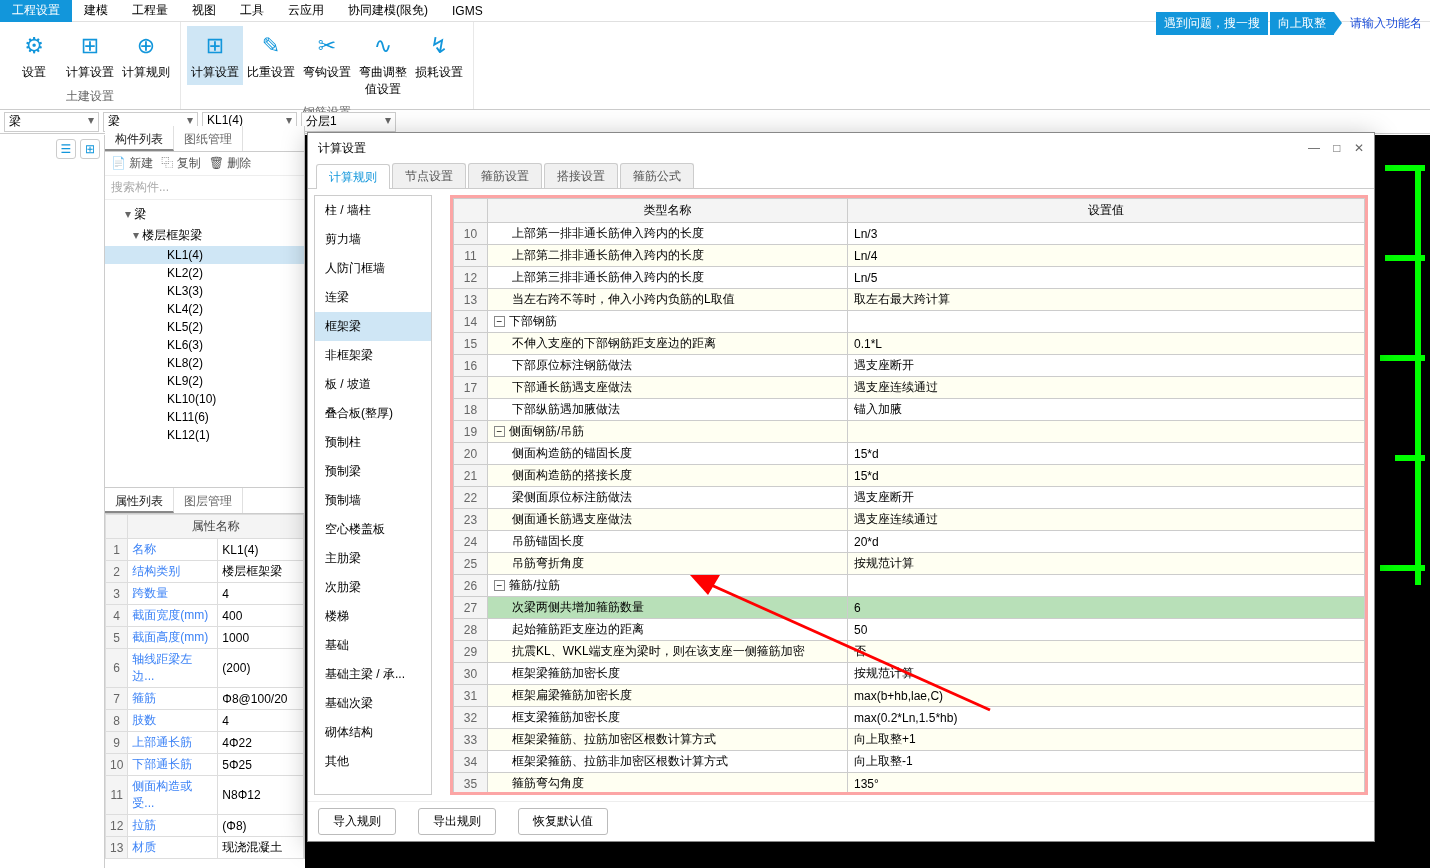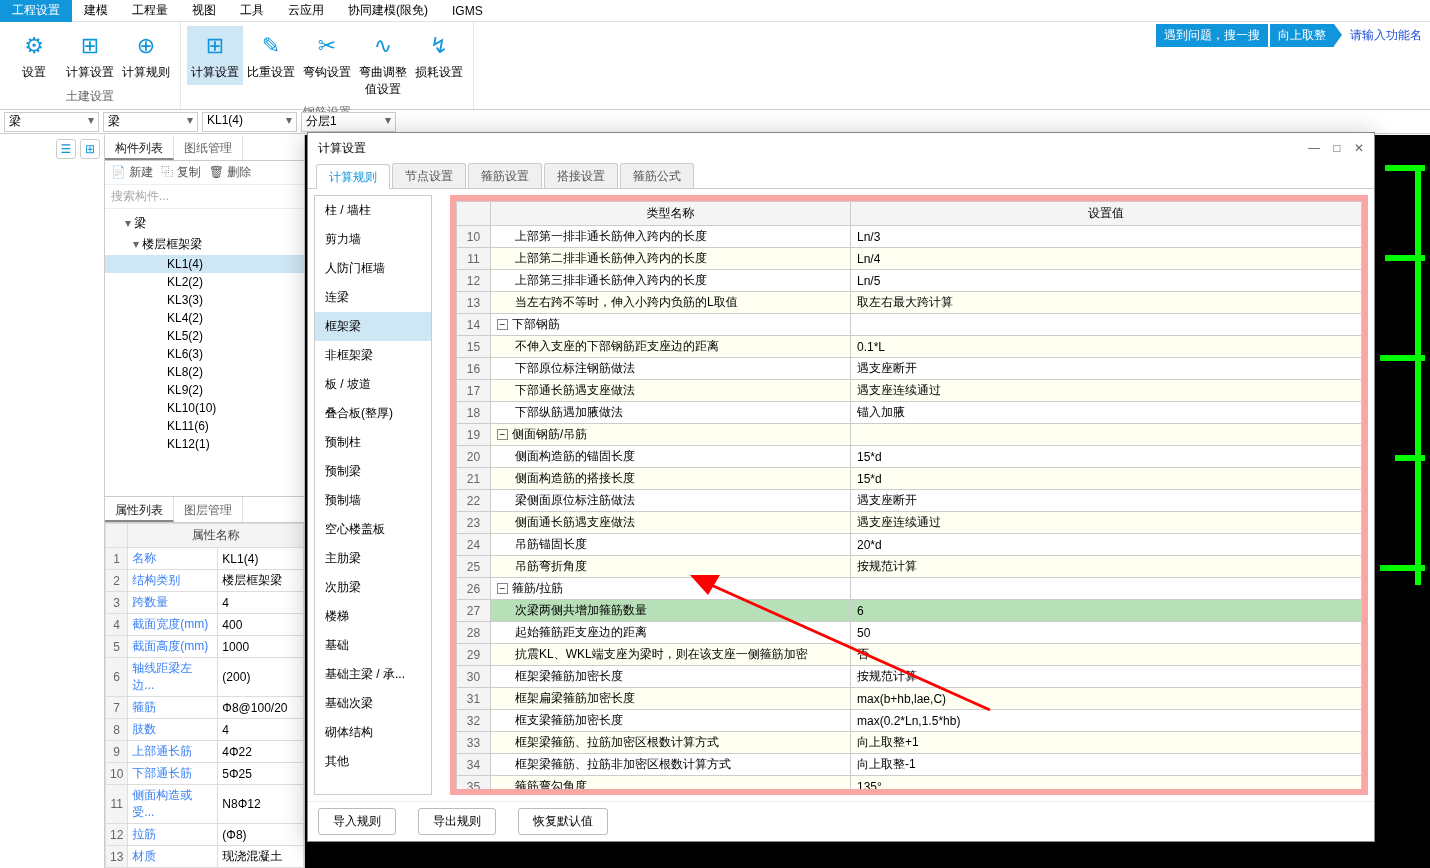--- a/index.html
+++ b/index.html
@@ -1,39 +1,39 @@
 <!DOCTYPE html>
 <html><head>
 <meta charset="utf-8">
 <style>
 *{box-sizing:border-box;margin:0;padding:0;font-family:"Microsoft YaHei",Arial,sans-serif;font-size:12px}
 body{background:#fff;overflow:hidden;width:1430px;height:868px;position:relative}
 .menubar{height:22px;background:#fff;display:flex;align-items:center;border-bottom:1px solid #e0e0e0}
 .menubar .mi{padding:3px 12px;cursor:pointer}
 .menubar .mi.active{background:#1296db;color:#fff}
-.topright{position:absolute;right:0;top:16px;display:flex;align-items:center;height:38px}
+.topright{position:absolute;right:0;top:4px;display:flex;align-items:center;height:38px}
 .topright .hint{background:#1296db;color:#fff;padding:3px 8px}
 .topright .btn{background:#1296db;color:#fff;padding:3px 8px;margin-left:2px}
 .topright .arrow{width:0;height:0;border-top:11px solid transparent;border-bottom:11px solid transparent;border-left:8px solid #1296db}
 .topright .search{color:#1d4ed8;padding:3px 8px}
 .ribbon{height:88px;background:#fff;display:flex;border-bottom:1px solid #ccc}
 .ribbon .grp{display:flex;flex-direction:column;align-items:center;border-right:1px solid #e8e8e8;padding:0 6px}
 .ribbon .icons{display:flex;flex:1;align-items:flex-start;padding-top:4px}
 .ribbon .ibtn{display:flex;flex-direction:column;align-items:center;width:56px;padding:4px 2px;cursor:pointer}
 .ribbon .ibtn.sel{background:#cfe6f5}
 .ribbon .ic{width:32px;height:32px;display:flex;align-items:center;justify-content:center;color:#1296db;font-size:22px}
 .ribbon .lbl{margin-top:2px;text-align:center}
 .ribbon .glabel{padding:2px 0 4px;color:#666}
 .selbar{height:24px;display:flex;align-items:center;border-bottom:1px solid #ccc;background:#fff}
 .selbar select,.selbar .sel{height:20px;border:1px solid #ccc;margin-left:4px;padding:0 18px 0 4px;background:#fff;min-width:90px;position:relative}
 .selbar .sel::after{content:"▾";position:absolute;right:4px;color:#666}
 .leftcol{position:absolute;left:0;top:135px;width:105px;height:733px;border-right:1px solid #ccc;background:#fff}
 .leftcol .tiny{display:flex;gap:4px;padding:4px;justify-content:flex-end}
 .leftcol .tiny span{width:20px;height:20px;border:1px solid #ccc;border-radius:3px;display:flex;align-items:center;justify-content:center;color:#1296db}
-.midcol{position:absolute;left:105px;top:135px;width:200px;height:733px;border-right:1px solid #ccc;background:#fff;display:flex;flex-direction:column}
+.midcol{position:absolute;left:105px;top:126px;width:200px;height:733px;border-right:1px solid #ccc;background:#fff;display:flex;flex-direction:column}
 .tabs{display:flex;border-bottom:1px solid #ccc;height:26px}
 .tabs .t{padding:5px 10px;cursor:pointer;color:#666;border-right:1px solid #e0e0e0}
 .tabs .t.a{color:#222;font-weight:500;border-bottom:2px solid #888;background:#fff}
 .toolbar{display:flex;padding:3px 6px;gap:8px;border-bottom:1px solid #eee}
 .toolbar span{color:#555;cursor:pointer}
 .srch{padding:3px 6px;color:#aaa;border-bottom:1px solid #eee}
 .tree{flex:1;overflow:auto;padding:4px 0}
 .tree .nd{padding:2px 4px 2px 20px;cursor:pointer}
 .tree .nd.l1{padding-left:28px}
 .tree .nd.l2{padding-left:62px}
@@ -48,21 +48,21 @@
 .dialog{position:absolute;left:307px;top:132px;width:1068px;height:710px;background:#fff;border:1px solid #888;box-shadow:0 4px 24px rgba(0,0,0,.25);display:flex;flex-direction:column;z-index:50}
 .dlg-title{height:30px;display:flex;align-items:center;padding:0 10px;justify-content:space-between}
 .dlg-title .wbtns span{margin-left:10px;color:#666;cursor:pointer}
 .dlg-tabs{display:flex;border-bottom:1px solid #ccc;padding-left:8px;height:26px}
 .dlg-tabs .t{padding:4px 12px;border:1px solid #ccc;border-bottom:none;margin-right:2px;background:#f0f0f0;cursor:pointer;border-radius:3px 3px 0 0;color:#555}
 .dlg-tabs .t.a{background:#fff;color:#1296db;position:relative;top:1px}
 .dlg-body{flex:1;display:flex;overflow:hidden;padding:6px}
 .catcol{width:118px;border:1px solid #ccc;overflow-y:auto;margin-right:18px}
 .catcol .c{padding:6px 10px;cursor:pointer}
 .catcol .c.a{background:#cfe6f5}
-.grid{flex:1;border:6px solid #fca5a5;overflow:auto;position:relative}
+.grid{flex:1;border:3px solid #fca5a5;overflow:auto;position:relative}
 .gtbl{width:100%;border-collapse:collapse}
 .gtbl th{background:#f4f4f4;border:1px solid #ccc;padding:3px;font-weight:normal;position:sticky;top:0}
 .gtbl td{border:1px solid #ccc;padding:2px 6px;height:20px}
 .gtbl td.rn{width:34px;text-align:center;background:#f4f4f4;color:#666}
 .gtbl tr.odd td:not(.rn){background:#fffff2}
 .gtbl tr.grp td.name{font-weight:500}
 .gtbl tr.hl td:not(.rn){background:#b8e0b8!important}
 .gtbl .exp{display:inline-block;width:11px;height:11px;border:1px solid #888;text-align:center;line-height:9px;margin-right:4px;font-size:10px}
 .dlg-foot{height:40px;display:flex;align-items:center;padding:0 10px;gap:22px;border-top:1px solid #eee}
 .dlg-foot button{padding:4px 14px;border:1px solid #bbb;background:#fff;border-radius:3px;cursor:pointer}

